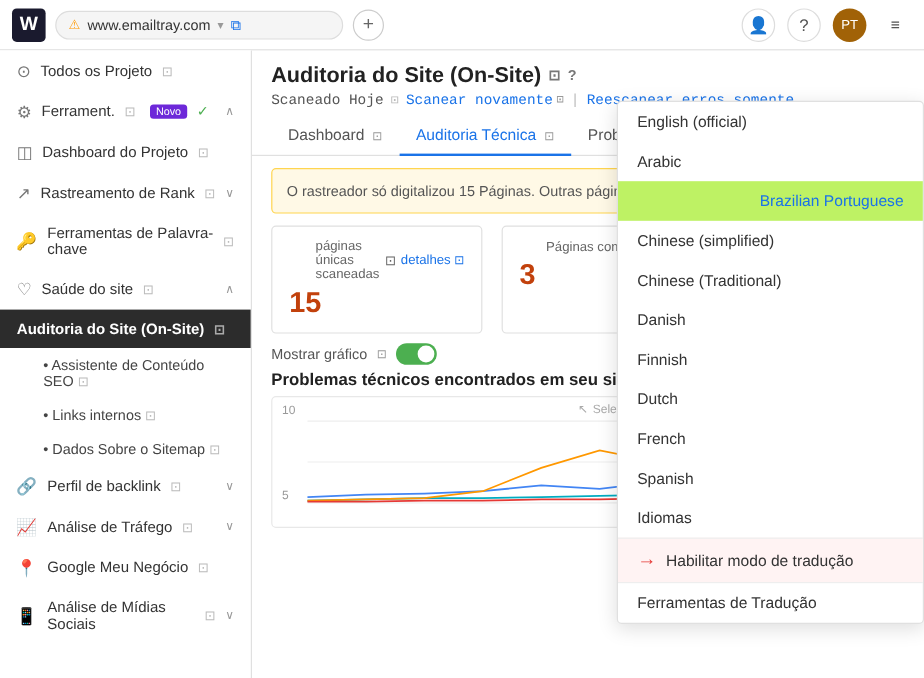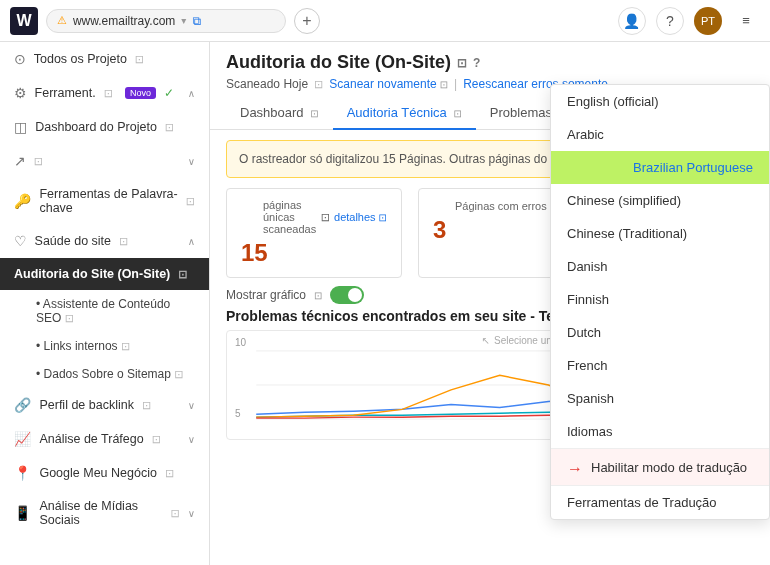--- a/index.html
+++ b/index.html
@@ -25,21 +25,21 @@
     .sidebar-item .icon { font-size: 14px; color: #777; flex-shrink: 0; }
     .sidebar-item .chevron { margin-left: auto; font-size: 10px; color: #999; }
     .sidebar-badge { background: #6d28d9; color: #fff; font-size: 9px; padding: 1px 5px; border-radius: 3px; margin-left: 4px; }
     .sidebar-subitem { padding: 7px 14px 7px 36px; font-size: 12px; color: #444; cursor: pointer; }
 
     
     .main { flex: 1; overflow: hidden; position: relative; }
     .main-header { padding: 10px 16px 0; }
     .page-title { font-size: 18px; font-weight: bold; color: #222; display: flex; align-items: center; gap: 6px; }
     .page-title-icon { font-size: 12px; color: #777; }
-    .scan-bar { display: flex; align-items: center; gap: 6px; padding: 4px 0 6px; font-size: 12px; color: #555; }
+    .scan-bar { display: flex; align-items: center; gap: 6px; padding: 4px 0 6px; font-size: 12px; color: #555; font-family: Liberation Mono, monospace; }
     .scan-link { color: #1a73e8; cursor: pointer; text-decoration: none; display: flex; align-items: center; gap: 3px; }
     .scan-sep { color: #bbb; }
 
     
     .tabs { display: flex; border-bottom: 1px solid #e0e0e0; padding: 0 16px; }
     .tab { padding: 8px 14px; font-size: 13px; color: #555; cursor: pointer; border-bottom: 2px solid transparent; margin-bottom: -1px; }
     .tab.active { color: #1a73e8; border-bottom: 2px solid #1a73e8; font-weight: 500; }
     .tab-icon { font-size: 10px; color: #999; margin-left: 3px; }
 
     
@@ -59,21 +59,21 @@
     .toggle-knob { width: 14px; height: 14px; background: #fff; border-radius: 50%; position: absolute; top: 2px; right: 2px; }
 
     
     .chart-area { padding: 0 16px; }
     .chart-title { font-size: 14px; font-weight: bold; color: #222; margin-bottom: 6px; display: flex; align-items: center; gap: 6px; }
     .chart-container { position: relative; height: 110px; border: 1px solid #e8e8e8; border-radius: 4px; overflow: hidden; background: #fff; }
     .chart-y-label { position: absolute; left: 8px; font-size: 10px; color: #999; }
     .chart-select-hint { position: absolute; right: 20px; top: 4px; font-size: 10px; color: #aaa; display: flex; align-items: center; gap: 4px; }
 
     
-    .dropdown-overlay { position: absolute; top: 42px; right: 0; width: 220px; background: #fff; border: 1px solid #e0e0e0; box-shadow: 0 4px 16px rgba(0,0,0,0.13); z-index: 100; border-radius: 4px; }
+    .dropdown-overlay { position: absolute; top: 42px; right: 0; width: 256px; background: #fff; border: 1px solid #e0e0e0; box-shadow: 0 4px 16px rgba(0,0,0,0.13); z-index: 100; border-radius: 4px; }
     .dropdown-item { padding: 9px 16px; font-size: 13px; color: #333; cursor: pointer; display: flex; align-items: center; gap: 8px; }
     .dropdown-item.highlighted { background: #bef264; color: #1a73e8; font-weight: 500; justify-content: flex-end; }
     .dropdown-item.translate-item { color: #333; display: flex; align-items: center; gap: 8px; border-top: 1px solid #eee; }
     .dropdown-item.tools-item { border-top: 1px solid #eee; }
     .arrow-icon { color: #e53935; font-size: 16px; }
     .info-icon { font-size: 11px; color: #bbb; }
   </style>
 </head>
 <body>
 
@@ -110,20 +110,21 @@
       <span style="color:#4caf50;font-size:12px;">✓</span>
       <span class="chevron">∧</span>
     </div>
     <div class="sidebar-item">
       <span class="icon">◫</span>
       <span>Dashboard do Projeto</span>
       <span class="info-icon">⊡</span>
     </div>
     <div class="sidebar-item">
       <span class="icon">↗</span>
+      <span>Rastreamento de Rank</span>
       <span class="info-icon">⊡</span>
       <span class="chevron">∨</span>
     </div>
     <div class="sidebar-item">
       <span class="icon">🔑</span>
       <span>Ferramentas de Palavra-chave</span>
       <span class="info-icon">⊡</span>
     </div>
     <div class="sidebar-item">
       <span class="icon">♡</span>

